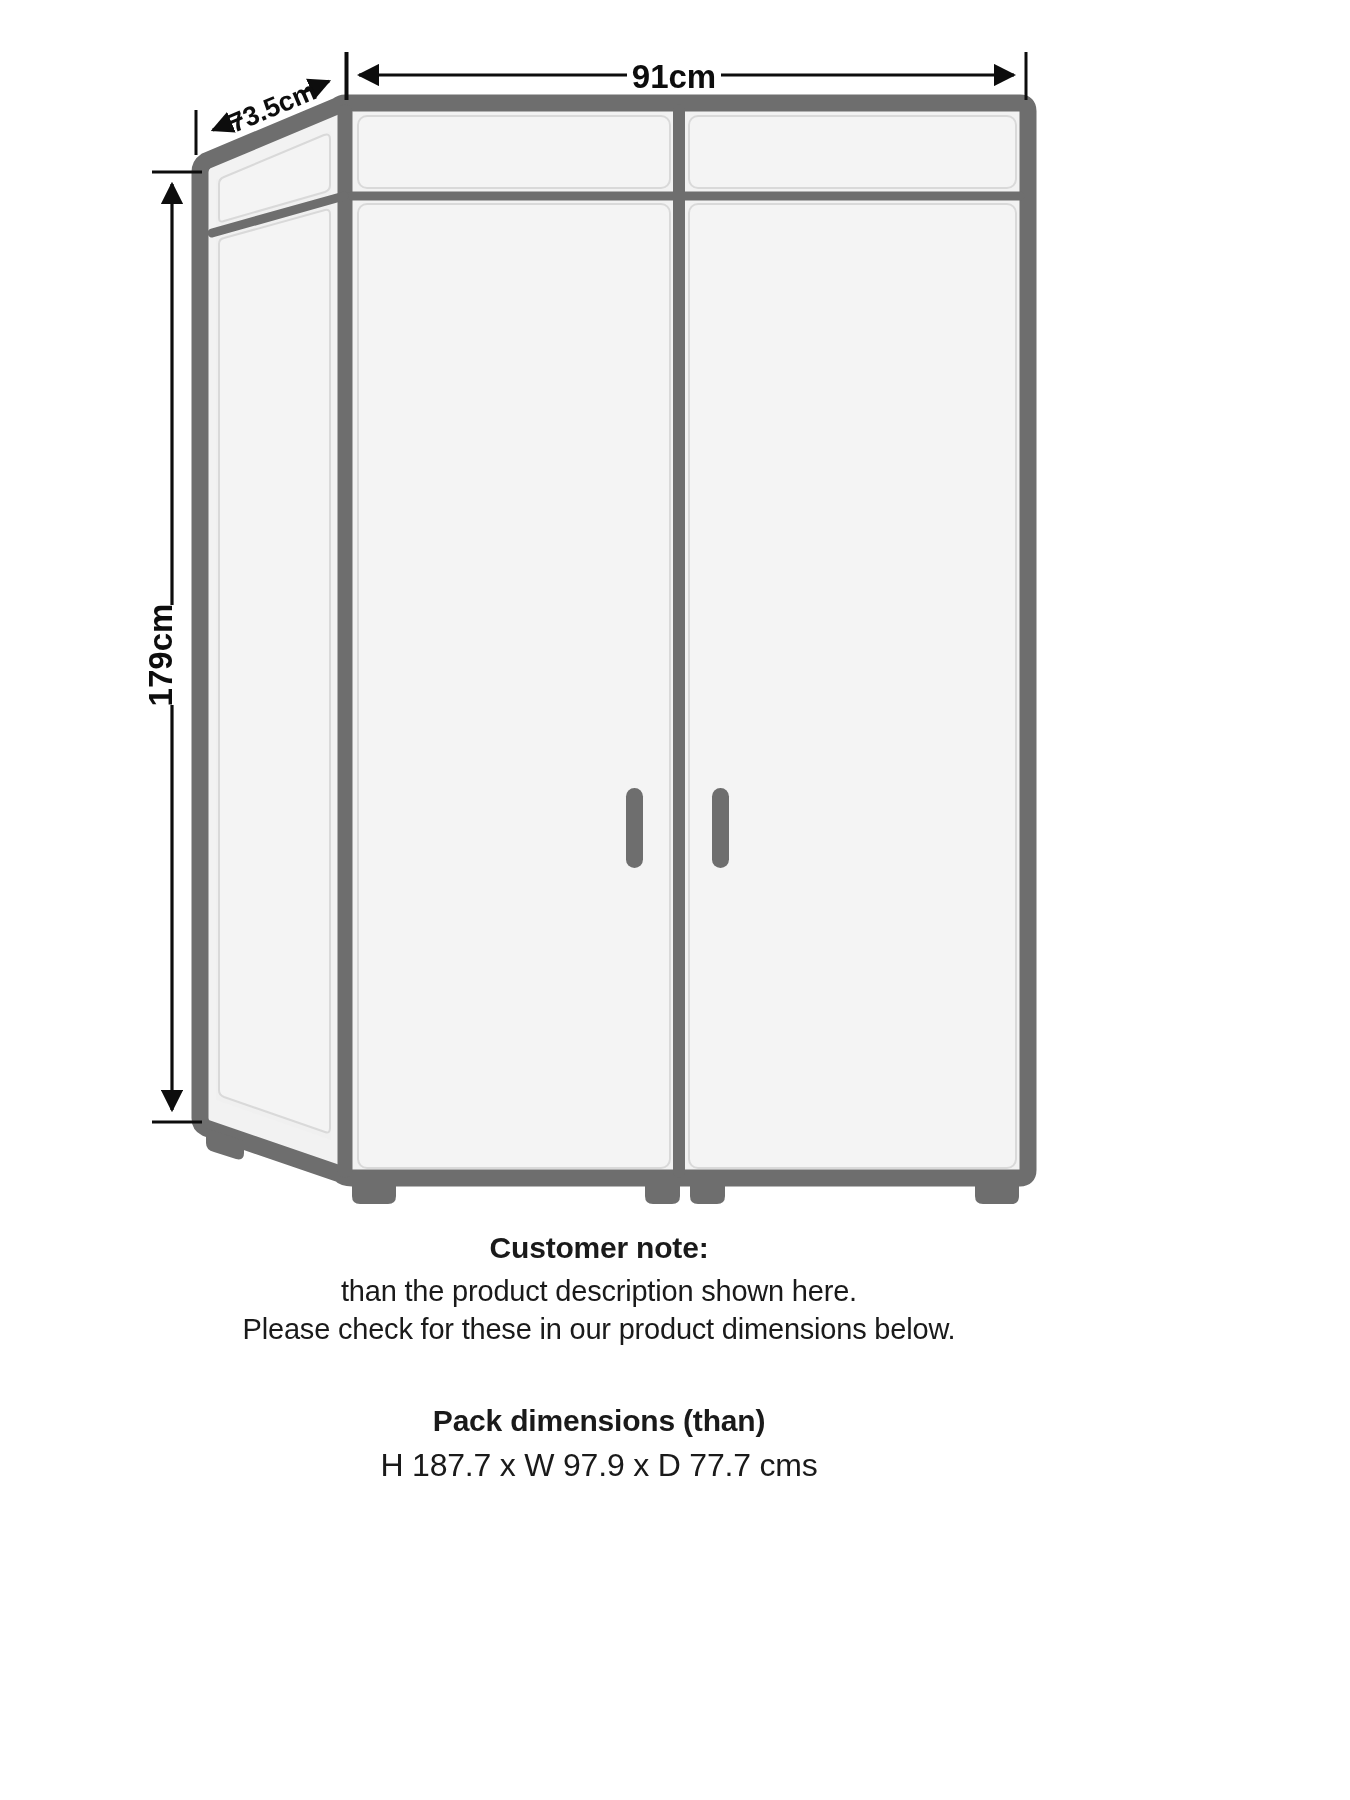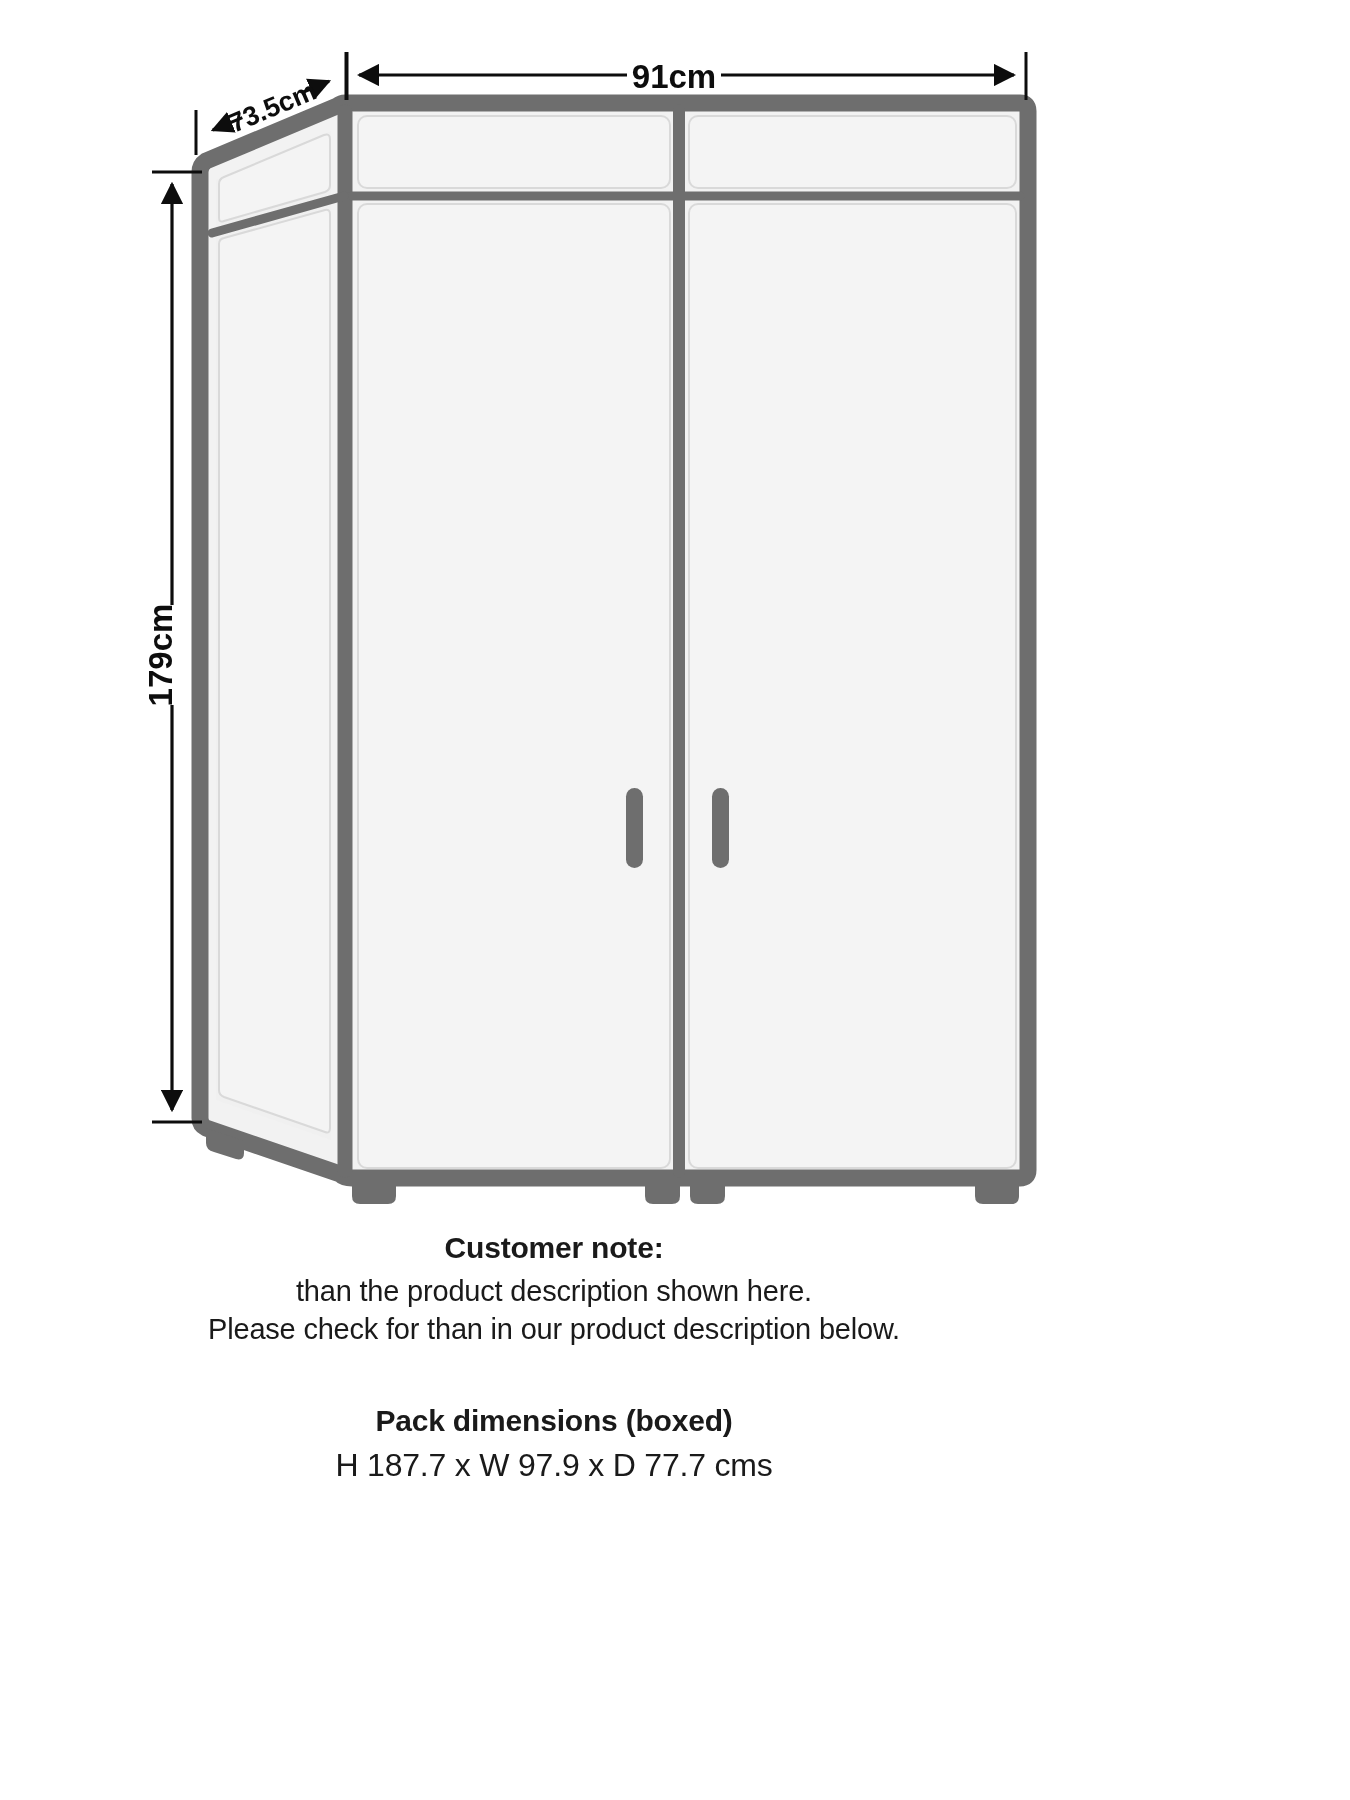--- a/index.html
+++ b/index.html
@@ -38,20 +38,21 @@
     height: 1230px;
   }
 
   
   #text-block {
     position: absolute;
     left: 0;
     top: 1228px;
     width: 1108px;
     text-align: center;
+    padding-left: 45px;
   }
 
   .note-heading {
     font-size: 30px;
     font-weight: bold;
     letter-spacing: -0.2px;
     margin: 0 0 4px 0;
     line-height: 1.32;
   }
   .note-line {
@@ -193,20 +194,20 @@
       </g>
 
     </svg>
   </div>
 
   <div id="text-block">
 
     <p class="note-heading">Customer note:</p>
 
     <p class="note-line">than the product description shown here.</p>
-    <p class="note-line">Please check for than in our product description below.</p>
-
-    <p class="pack-heading">Pack dimensions (boxed)</p>
+    <p class="note-line">Please check for these in our product dimensions below.</p>
+
+    <p class="pack-heading">Pack dimensions (than)</p>
     <p class="pack-line">H 187.7 x W 97.9 x D 77.7 cms</p>
 
   </div>
 
 </div>
 
 </body></html>

